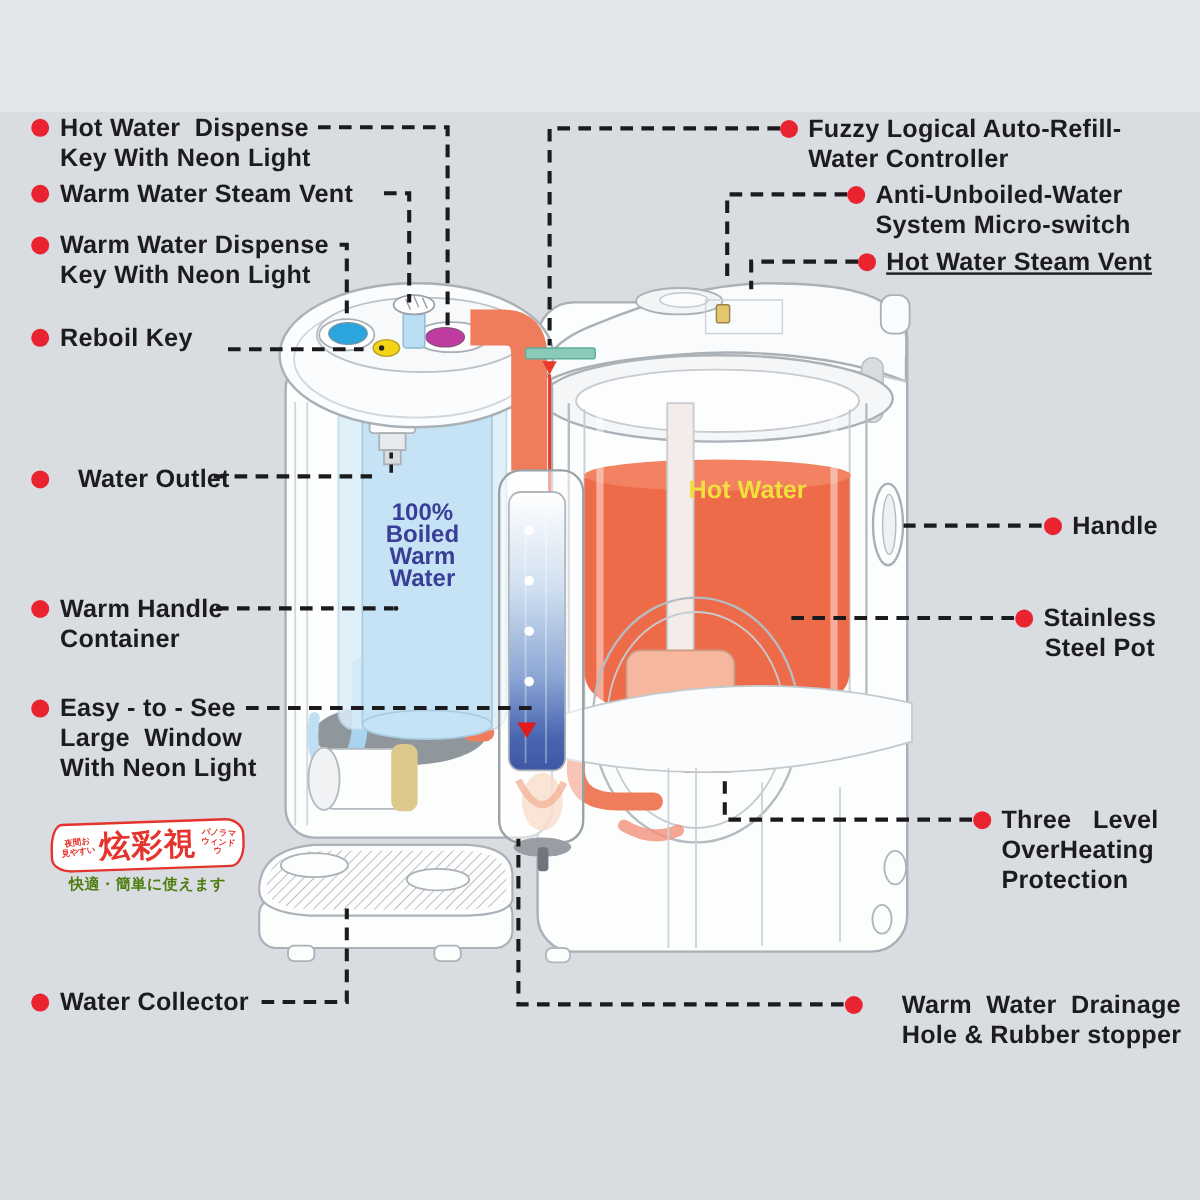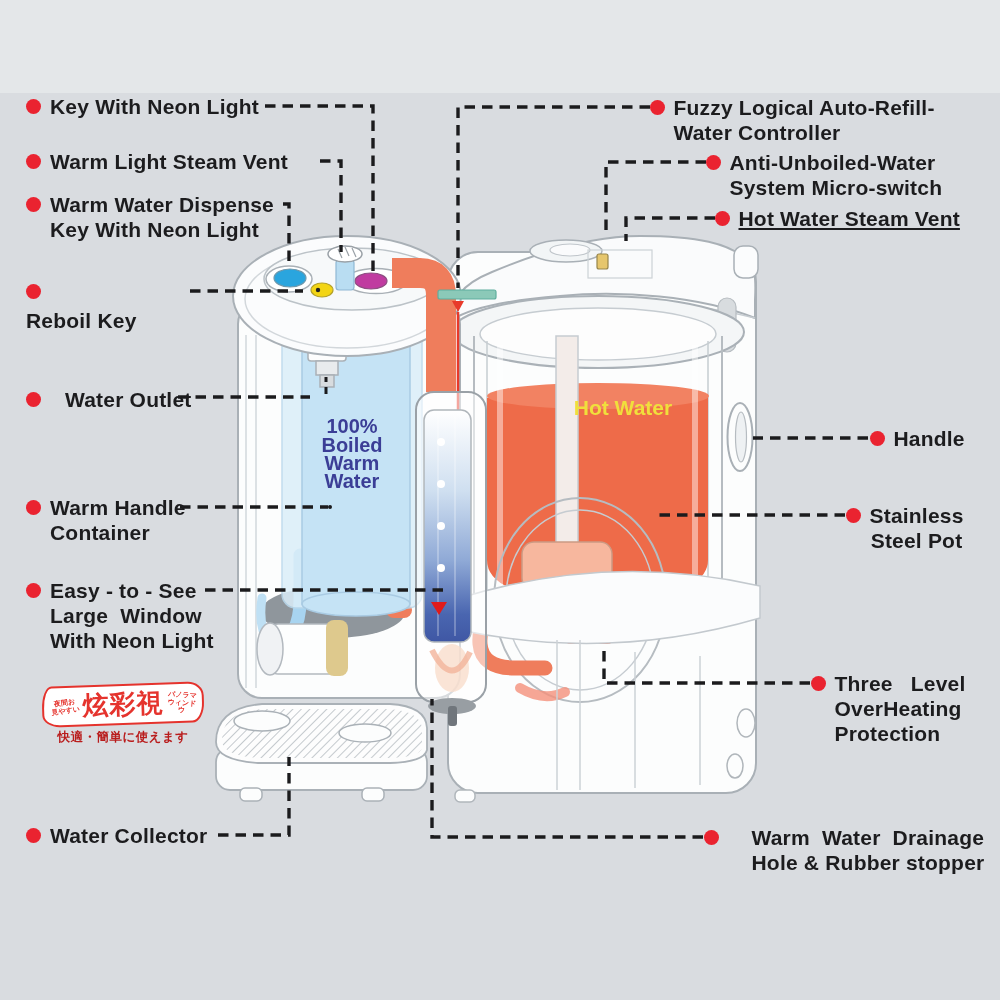--- a/index.html
+++ b/index.html
@@ -13,21 +13,21 @@
   .dot{flex:0 0 15px;width:15px;height:15px;border-radius:50%;background:#ea2330;margin-top:5px;}
   .lines div{white-space:pre;}
   .logo{position:absolute;left:42px;top:684px;width:162px;}
   .banner{display:flex;align-items:center;justify-content:center;gap:3px;background:#ffffff;
           border:2.5px solid #e5332d;border-radius:10px 16px 12px 18px/22px 14px 20px 12px;
           padding:1px 3px;transform:rotate(-2deg);}
   .banner .side{font-size:7px;line-height:7.5px;font-weight:bold;color:#e5332d;width:30px;text-align:center;}
   .banner .side.l{transform:rotate(-6deg);}
   .banner .side.r{transform:rotate(6deg);}
   .banner .main{font-size:26px;font-weight:bold;color:#e5332d;letter-spacing:1px;white-space:nowrap;}
-  .tagline{margin-top:4px;text-align:center;font-size:12.5px;font-weight:bold;color:#b91c1c;letter-spacing:.5px;white-space:nowrap;}
+  .tagline{margin-top:4px;text-align:center;font-size:12.5px;font-weight:bold;color:#4d7c0f;letter-spacing:.5px;white-space:nowrap;}
 </style>
 </head>
 <body>
 
 <div class="stage">
   <div class="topstrip"></div>
 
   <svg class="diagram" width="1000" height="1000" viewBox="0 0 1000 1000">
     <defs>
       <pattern id="hatch" width="6" height="6" patternTransform="rotate(45)" patternUnits="userSpaceOnUse">
@@ -203,37 +203,38 @@
       <path d="M845,515 H656"></path>
       <path d="M810,683 H604 V646"></path>
       <path d="M703,837 H432 V699"></path>
     </g>
     <circle cx="330" cy="507" r="2" fill="#1b1b1d"></circle>
   </svg>
 
   <div class="label" style="left:26px;top:93.5px;">
     <span class="dot"></span>
     <div class="lines">
+        <div>Hot Water  Dispense</div>
         <div>Key With Neon Light</div>
       </div>
   </div>
   <div class="label" style="left:26px;top:148.5px;">
     <span class="dot"></span>
     <div class="lines">
-        <div>Warm Light Steam Vent</div>
+        <div>Warm Water Steam Vent</div>
       </div>
   </div>
   <div class="label" style="left:26px;top:191.5px;">
     <span class="dot"></span>
     <div class="lines">
         <div>Warm Water Dispense</div>
         <div>Key With Neon Light</div>
       </div>
   </div>
-  <div class="label" style="left:26px;top:279px;flex-direction:column;">
+  <div class="label" style="left:26px;top:269px;">
     <span class="dot"></span>
     <div class="lines">
         <div>Reboil Key</div>
       </div>
   </div>
   <div class="label" style="left:26px;top:387px;gap:24px;">
     <span class="dot"></span>
     <div class="lines">
         <div>Water Outlet</div>
       </div>

